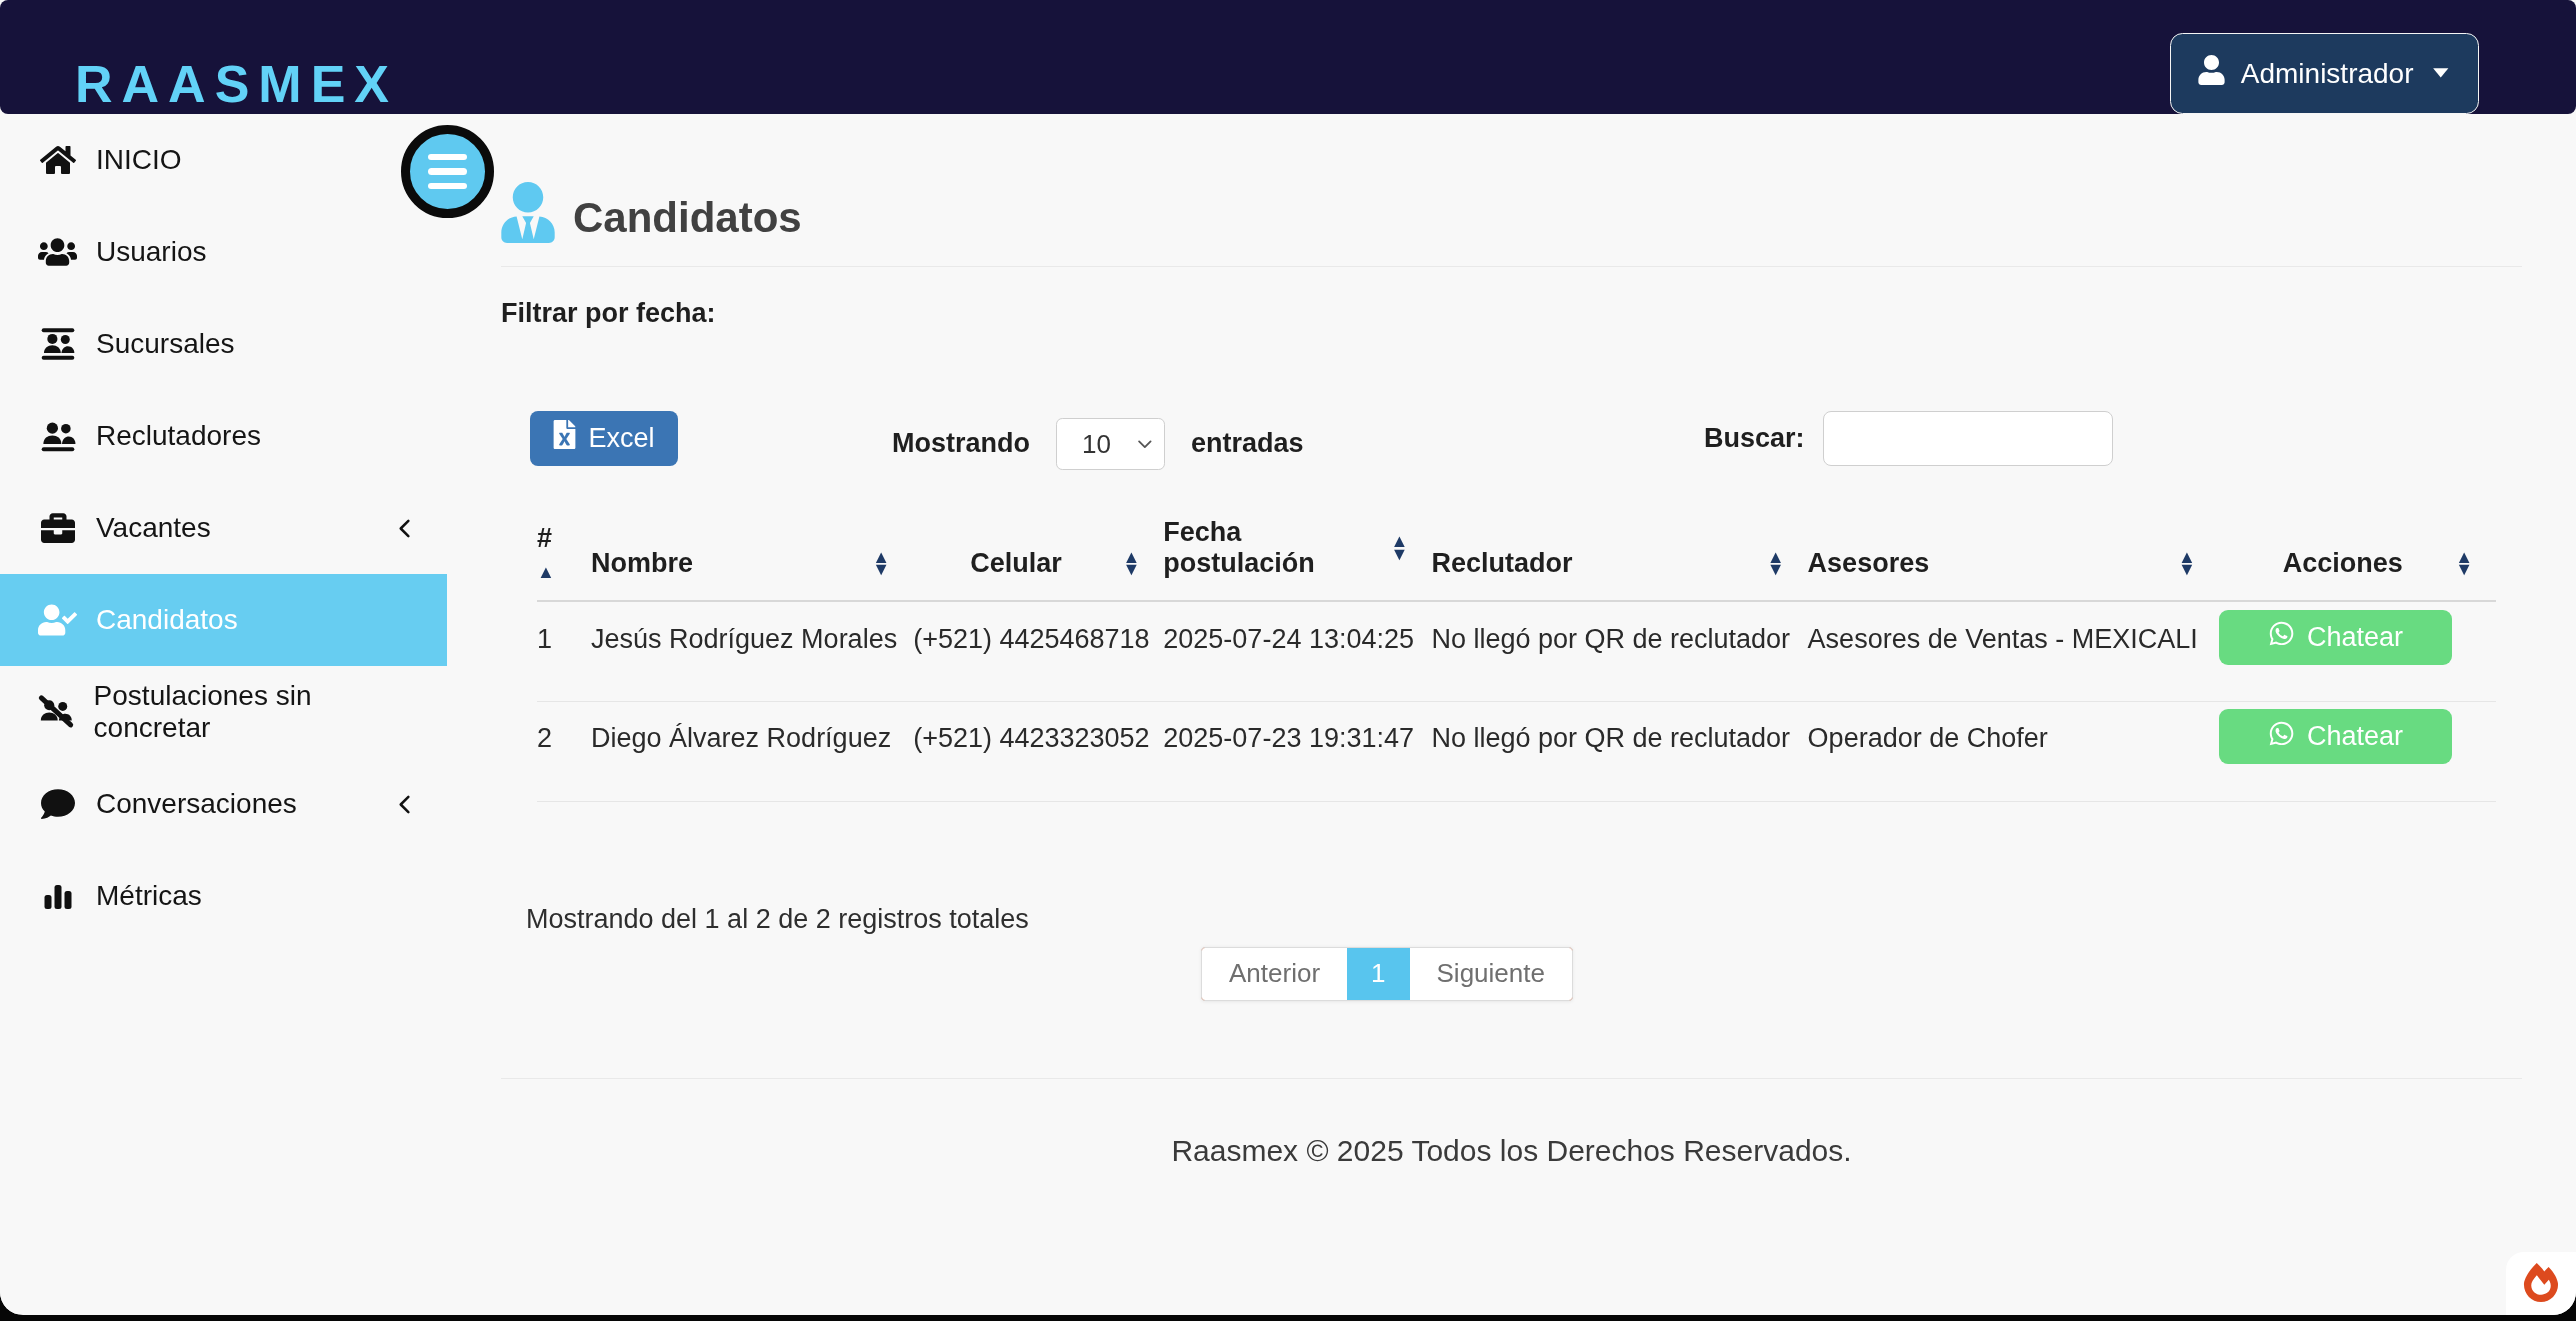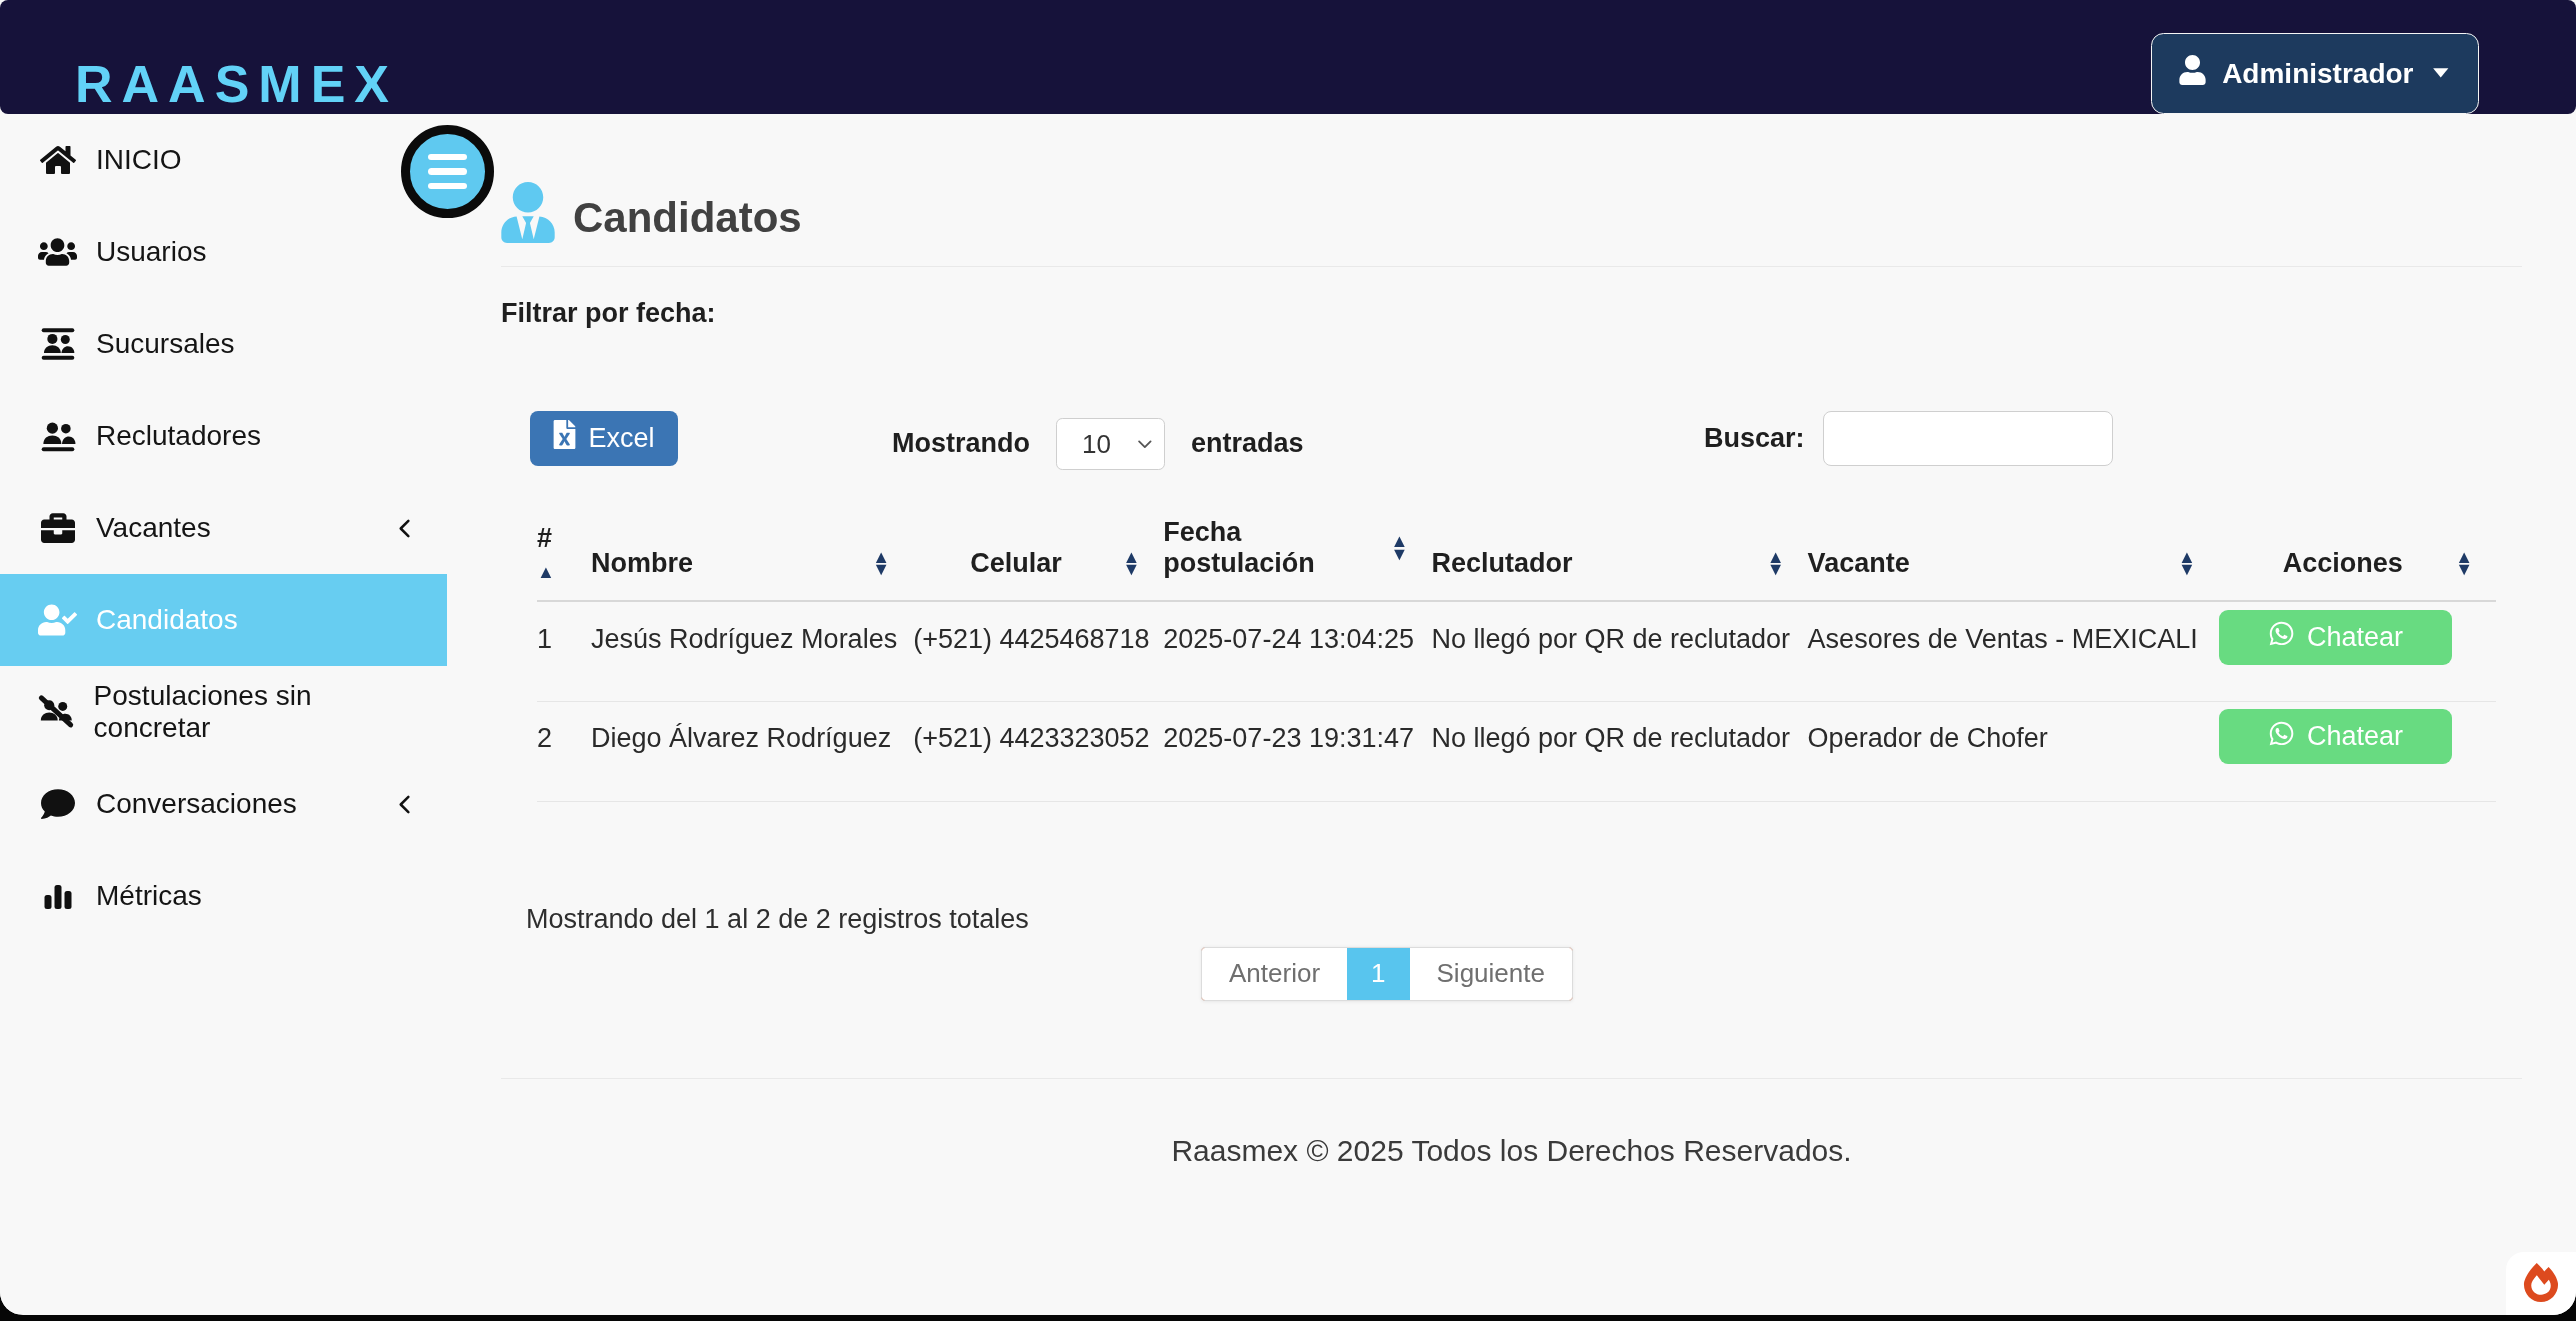--- a/index.html
+++ b/index.html
@@ -17,21 +17,21 @@
   .topbar {
     height:114px; background:#16123a; display:flex; align-items:flex-end;
     justify-content:space-between; padding:0 97px 0 75px;border-radius:8px;
   }
   .brand {
     color:#62d2f7; font-size:52px; font-weight:800; letter-spacing:9px;
   }
   .admin-btn {
     height:81px; background:#1d3a5e; border:1.8px solid #f5f5f5; border-radius:12.5px;
     color:#fff; display:flex; align-items:center; gap:16px; padding:0 27px;
-    font-size:28px; font-weight:700; cursor:pointer;
+    font-size:28px; font-weight:400; cursor:pointer;
   }
   .admin-btn svg { fill:#fff; }
   
   .body-row { display:flex; height:1200px; }
   .sidebar { width:447px; background:#f8f8f8; flex-shrink:0; padding-top:0; }
   .side-item {
     height:92px; display:flex; align-items:center; gap:17px;
     padding:0 30px 0 36px; font-size:28px; color:#151515; cursor:pointer;
   }
   .side-item .icn { width:43px; display:flex; justify-content:center; align-items:center; }
@@ -345,21 +345,21 @@
               <div class="th-flex">
                 <span>Reclutador</span>
                 <span class="sorters">
                     <span>▲</span>
                     <span>▼</span>
                   </span>
               </div>
             </th>
             <th>
               <div class="th-flex">
-                <span>Vacante</span>
+                <span>Asesores</span>
                 <span class="sorters">
                     <span>▲</span>
                     <span>▼</span>
                   </span>
               </div>
             </th>
             <th class="acciones">
               <div class="th-flex">
                 <span>Acciones</span>
                 <span class="sorters">

